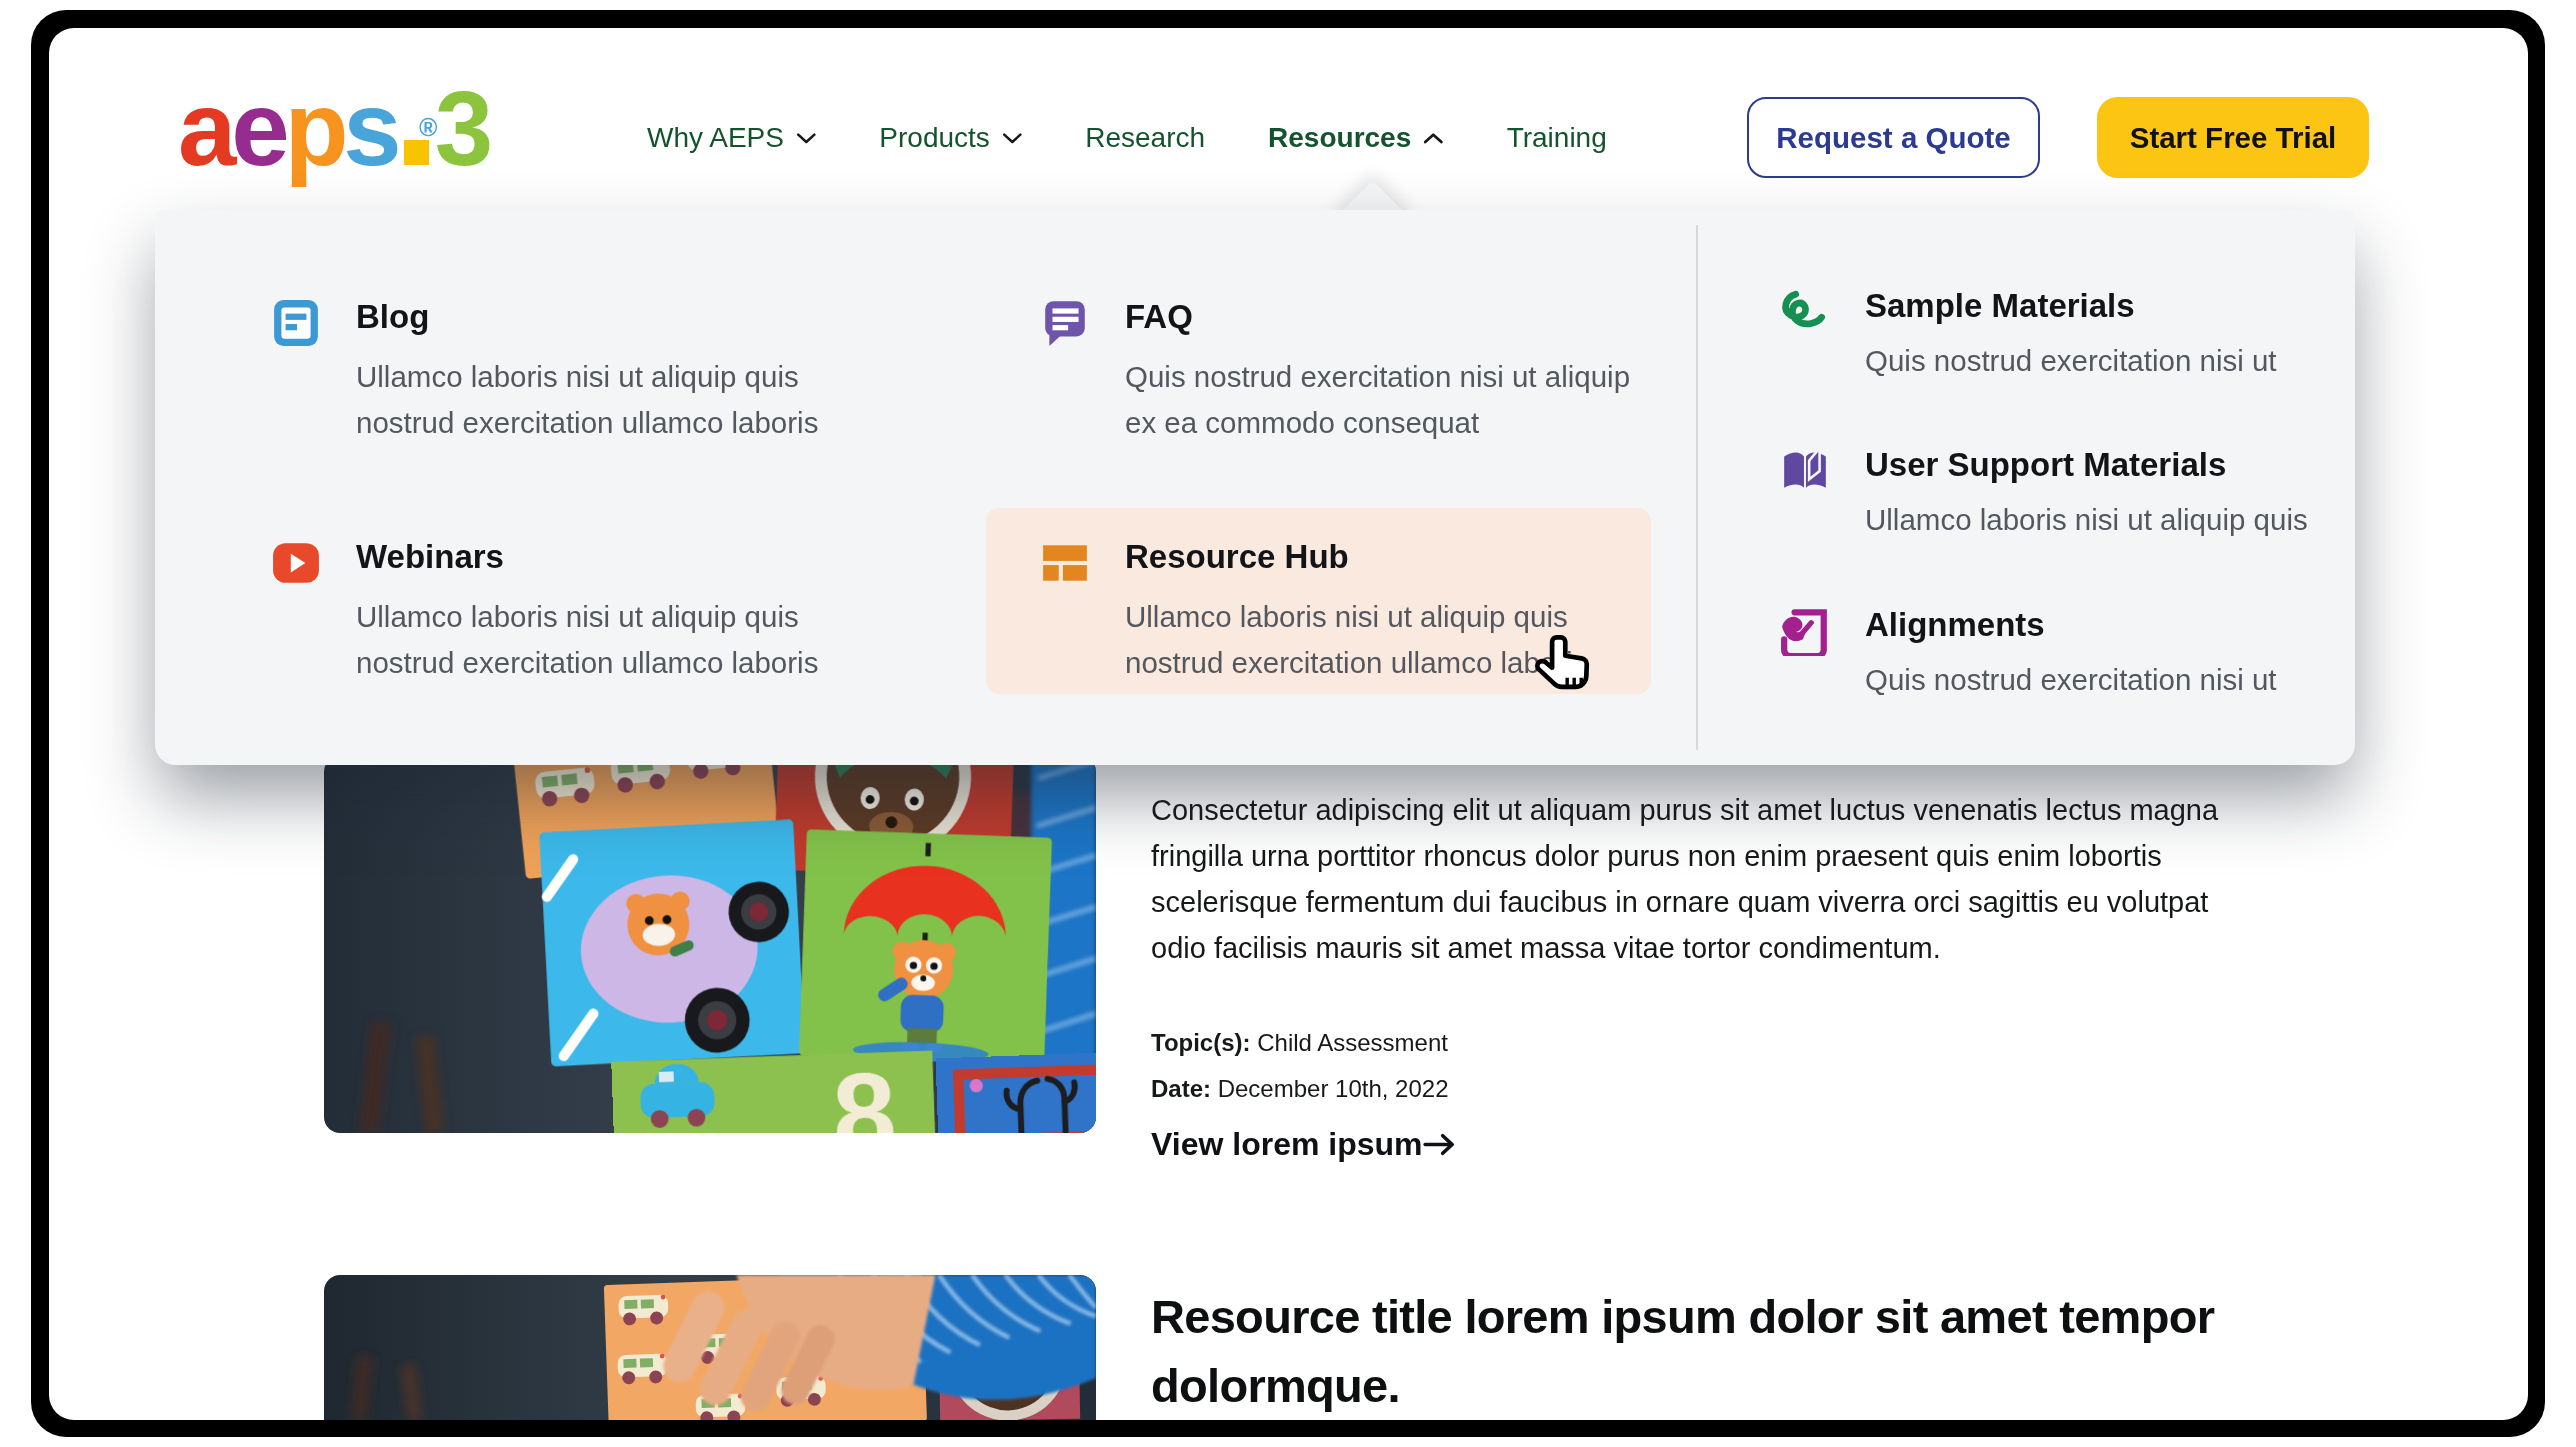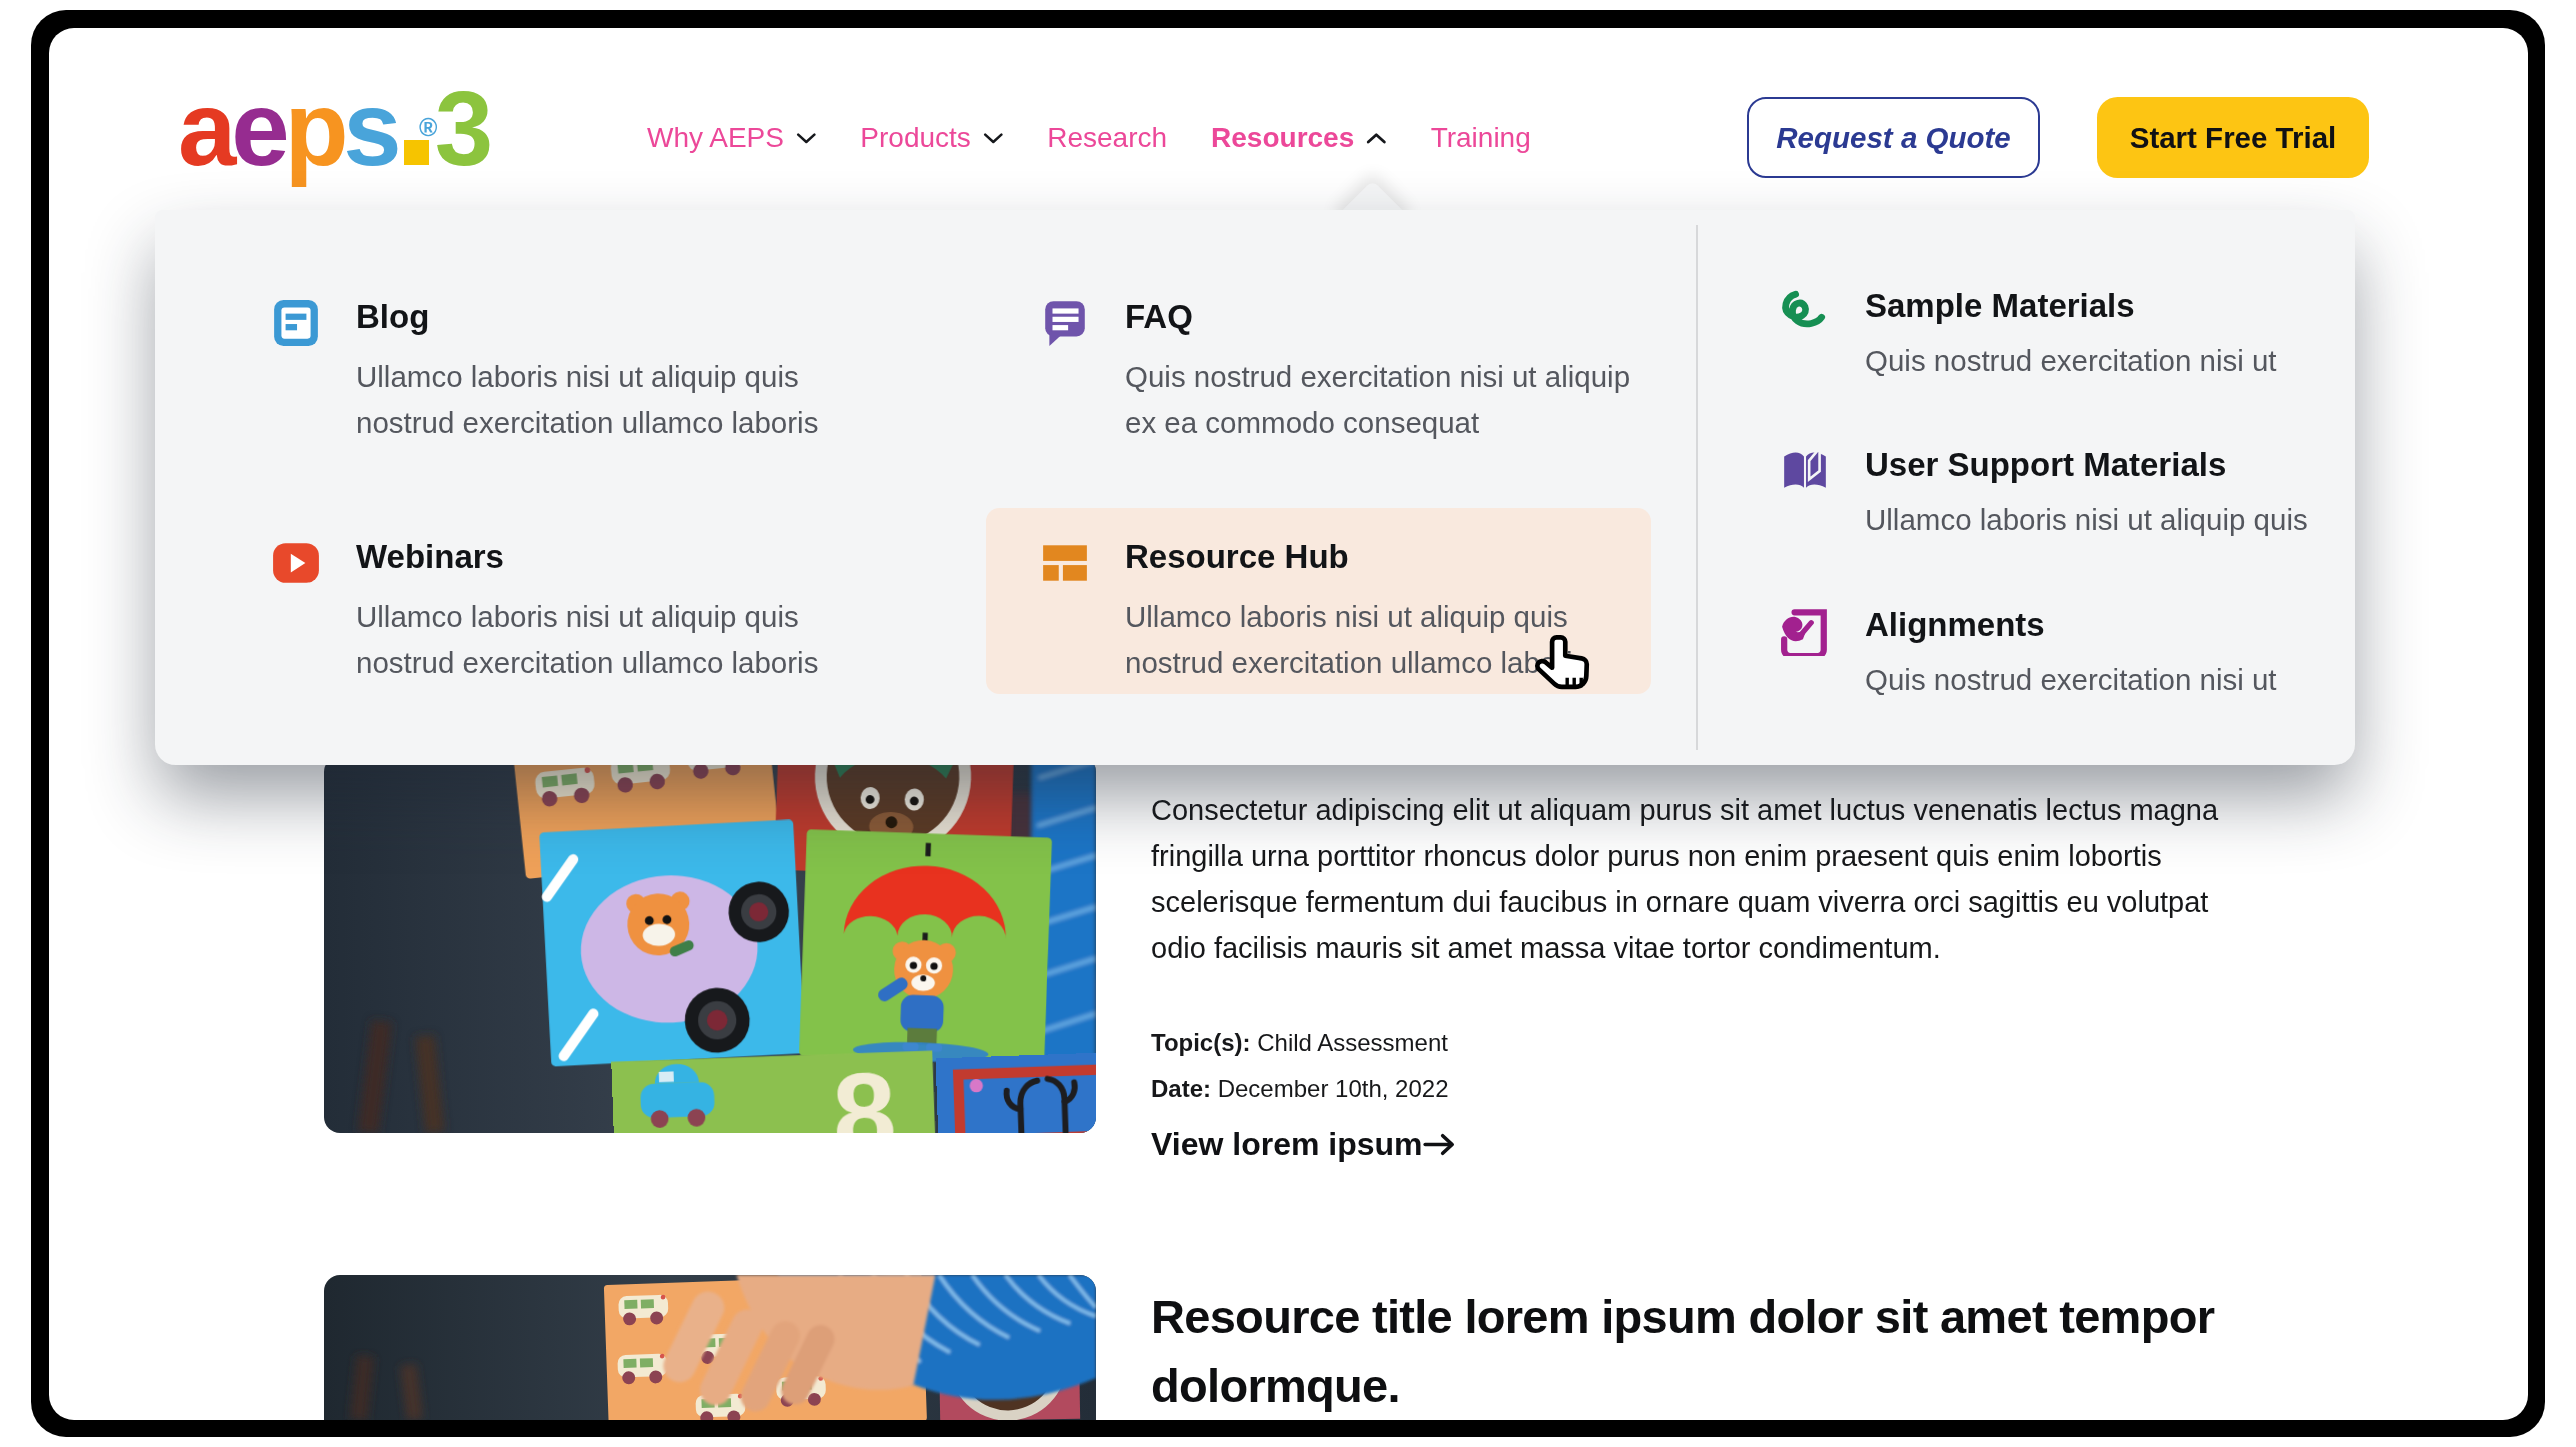--- a/index.html
+++ b/index.html
@@ -11,28 +11,28 @@
     background:#fff;border-radius:25px;overflow:hidden;}
 
   
   .logo{position:absolute;left:129px;top:49px;display:flex;align-items:flex-end;
     font-weight:bold;font-size:105px;line-height:103px;letter-spacing:-5.2px;cursor:pointer;}
   .logo .la{color:#e53a22}.logo .le{color:#962c90}.logo .lp{color:#f79420}
   .logo .ls{color:#49a4da}.logo .l3{color:#8cc43e;letter-spacing:0;}
   .logo-dot{width:25px;height:25px;background:#f6c400;margin:0 5.9px 14.7px 7.4px;flex:0 0 auto;}
   .logo-reg{position:absolute;left:241px;top:-1.5px;font-size:25px;letter-spacing:0;
     color:#49a4da;font-weight:bold;}
-  .nav{position:absolute;left:598px;top:77px;height:66px;display:flex;gap:44px;
-    align-items:center;font-size:28px;color:#ec4899;}
+  .nav{position:absolute;left:598px;top:77px;height:66px;display:flex;gap:63px;
+    align-items:center;font-size:28px;color:#14532d;}
   .nav-item{display:flex;align-items:center;gap:11.8px;cursor:pointer;white-space:nowrap;}
   .nav-item.active{font-weight:bold;}
   .btn{position:absolute;top:69px;height:81px;display:flex;align-items:center;
     justify-content:center;font-size:29.5px;cursor:pointer;box-sizing:border-box;}
   .btn-quote{left:1698px;width:293px;border:2.9px solid #2b3a92;border-radius:19px;
-    color:#2b3a92;background:#fff;font-weight:600;font-style:italic;}
+    color:#2b3a92;background:#fff;font-weight:600;}
   .btn-trial{left:2048px;width:272px;background:#fdc513;border-radius:20.6px;
     color:#101114;font-weight:bold;}
 
   
   .menu-caret{position:absolute;left:1295px;top:164px;width:57px;height:57px;
     background:#f4f5f6;transform:rotate(45deg);border-radius:7.4px;
     box-shadow:-5.9px -5.9px 16px rgba(0,0,0,.10);z-index:28;}
   .menu{position:absolute;left:106px;top:182px;width:2200px;height:555px;
     background:#f4f5f6;border-radius:7.4px 7.4px 20.6px 20.6px;
     box-shadow:0 35px 70px -4.4px rgba(28,38,50,.45);z-index:30;}

